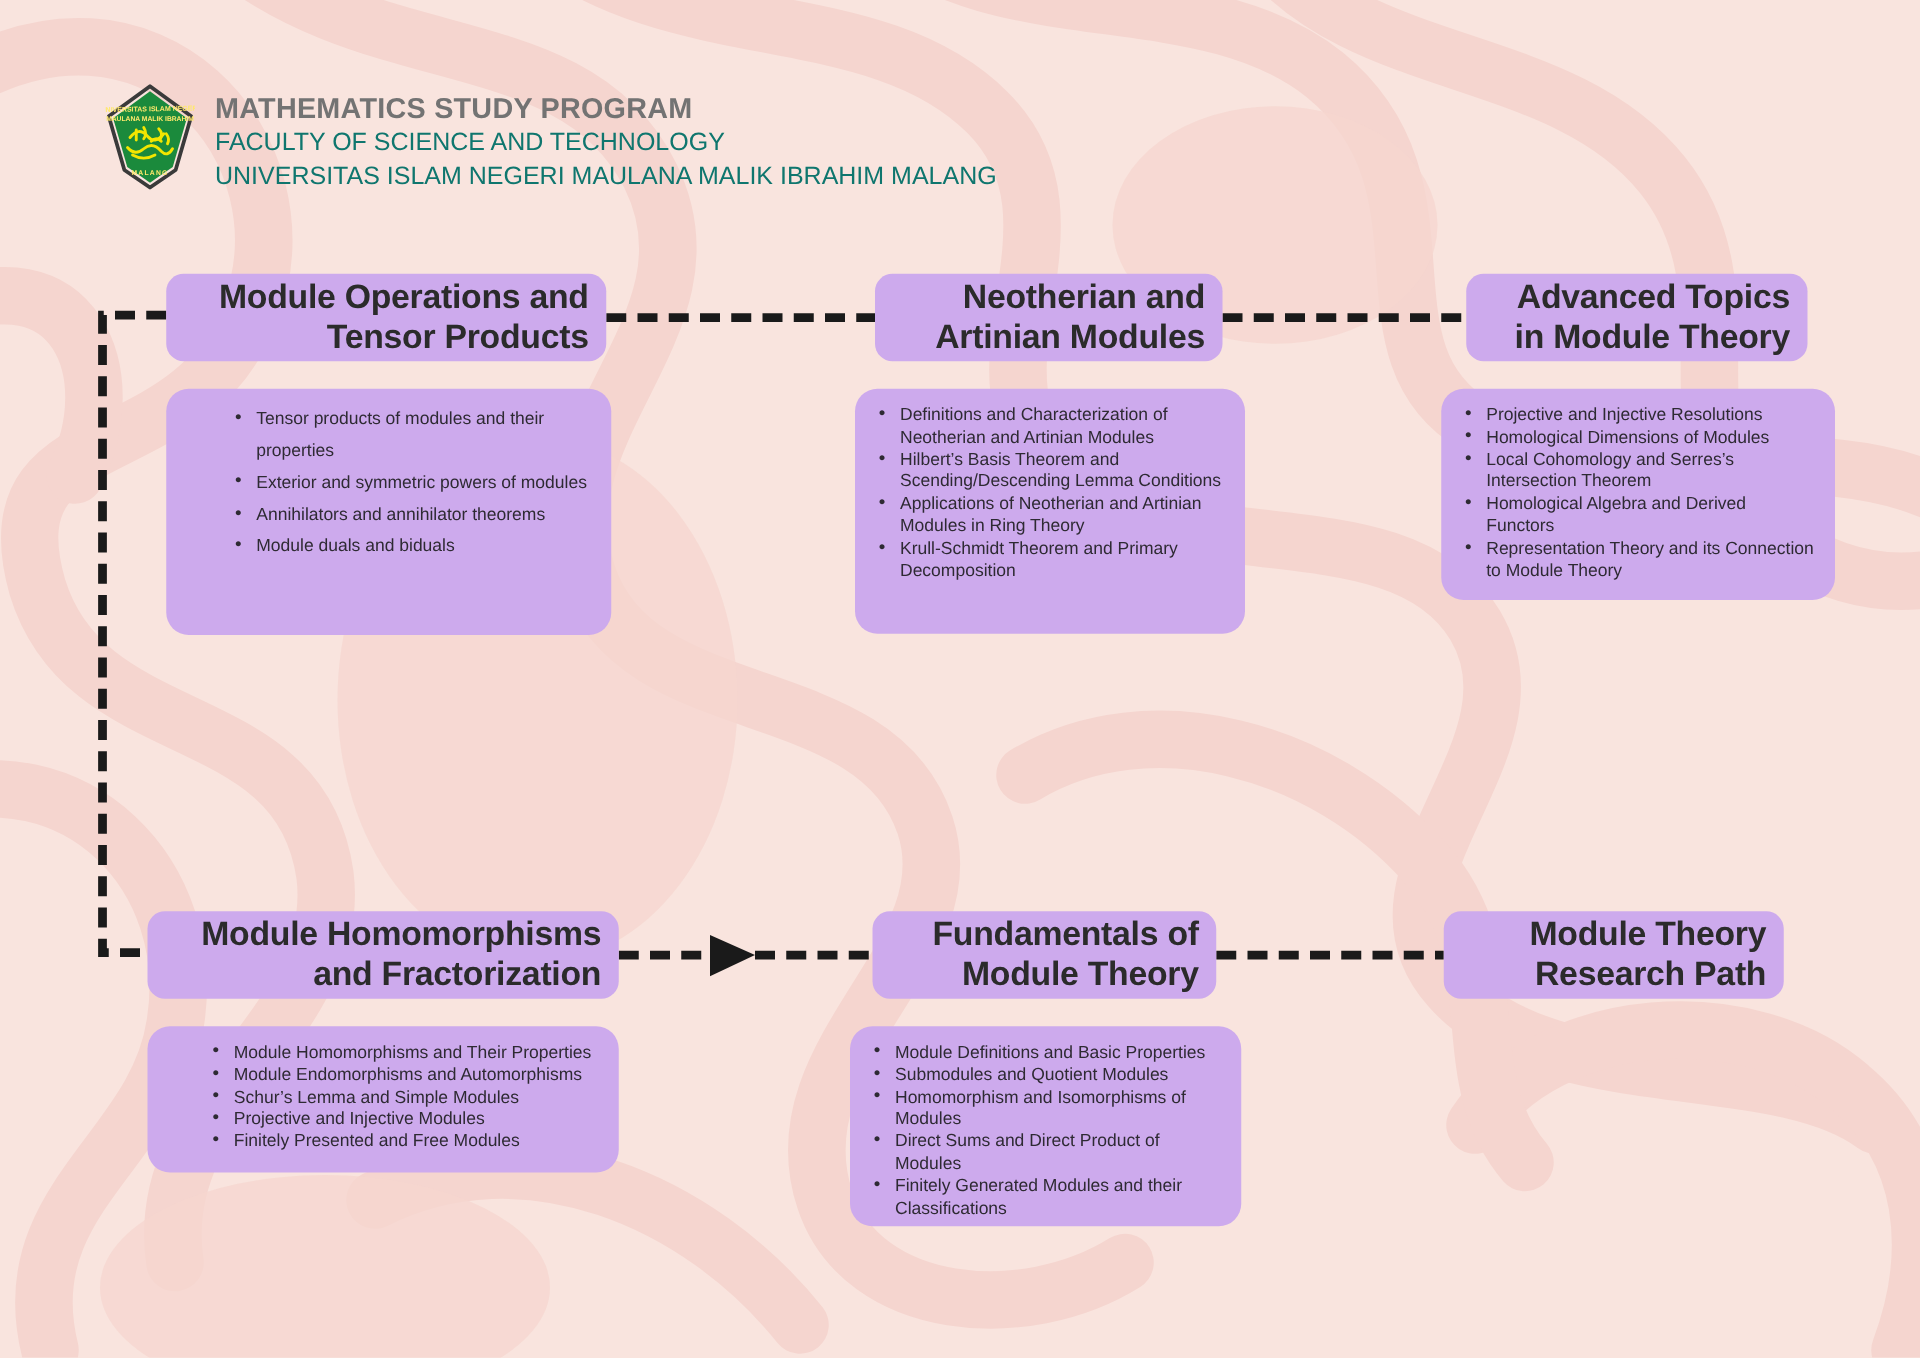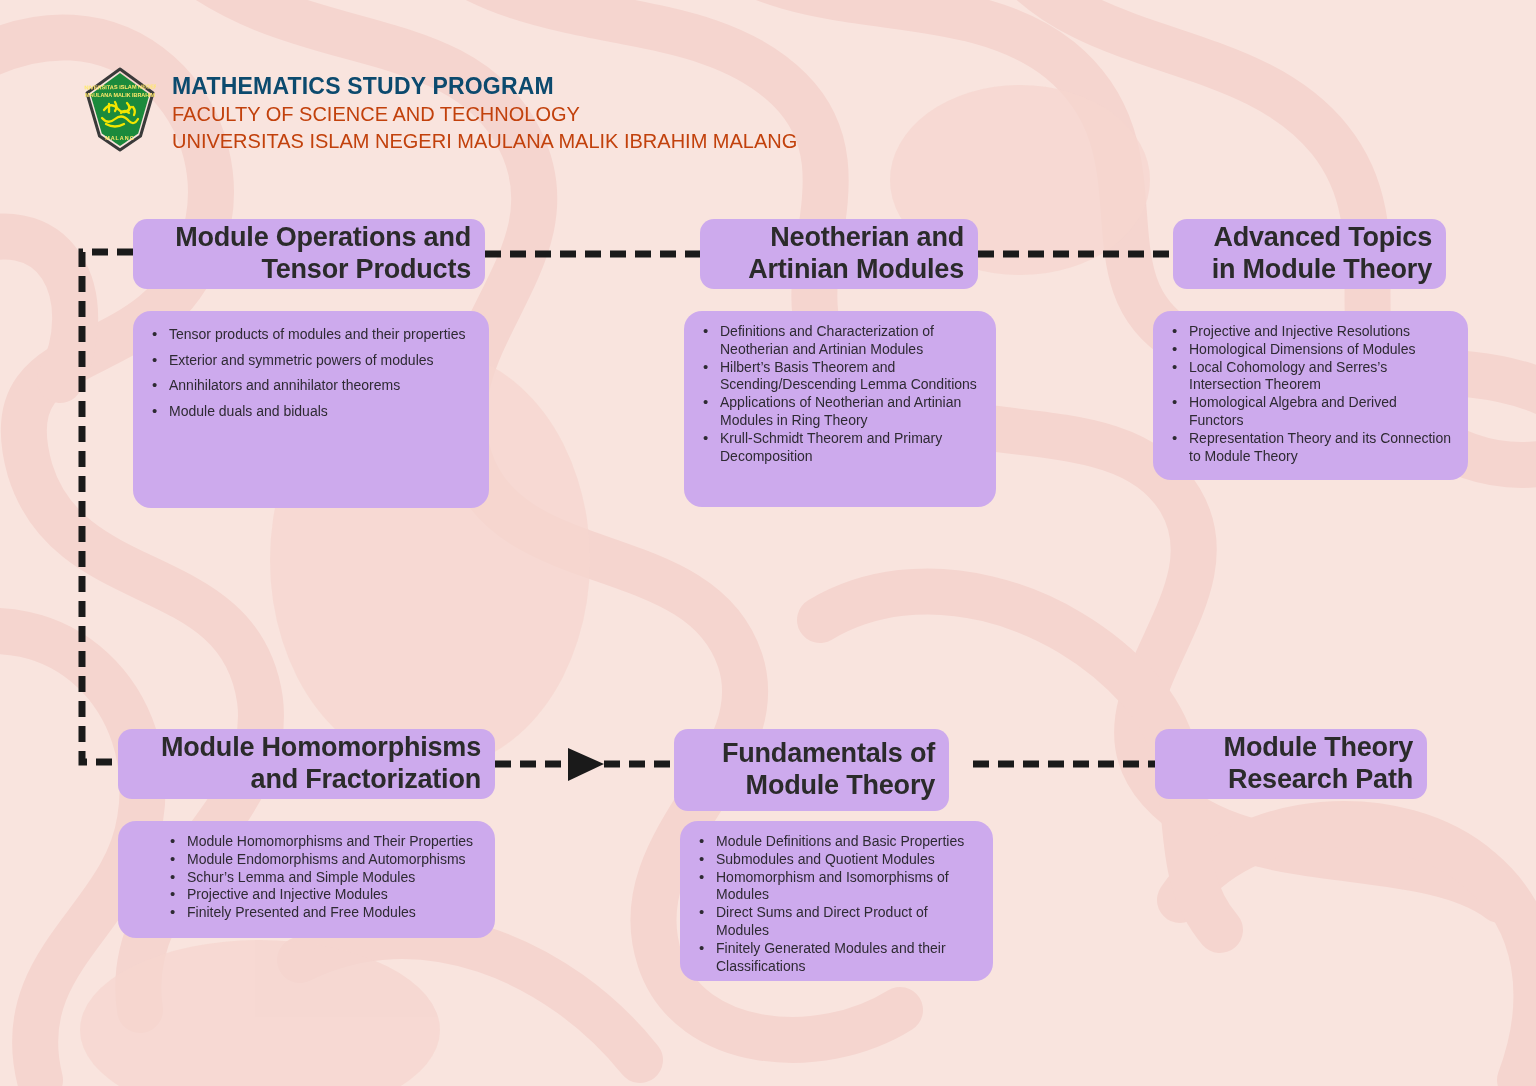--- a/index.html
+++ b/index.html
@@ -44,28 +44,28 @@
     margin-right: 16px;
     flex: 0 0 auto;
   }
   #header-text {
     padding-top: 6px;
   }
   .hdr-line1 {
     font-size: 23px;
     font-weight: 700;
     letter-spacing: 0.2px;
-    color: #0c4a6e;
+    color: #737373;
     line-height: 1.25;
     white-space: nowrap;
   }
   .hdr-line2, .hdr-line3 {
     font-size: 20px;
     font-weight: 400;
-    color: #c2410c;
+    color: #0f766e;
     line-height: 1.35;
     white-space: nowrap;
   }
 
   
   #connectors {
     position: absolute;
     inset: 0;
     width: 1536px;
     height: 1086px;
@@ -122,32 +122,32 @@
     color: #2e2a33;
   }
 
   
   .lb-loose li { line-height: 25.5px; }
   .lb-tight li { line-height: 17.8px; }
   .lb-mid   li { line-height: 17.8px; margin-left: 33px; }
 
   
   #tb-module-ops      { left: 133px; top: 219px;  width: 352px; height: 70px; }
-  #lb-module-ops      { left: 133px; top: 311px;  width: 356px; height: 197px; padding-top: 11px; }
+  #lb-module-ops      { left: 133px; top: 311px;  width: 356px; height: 197px; padding-top: 11px; padding-left: 36px; }
 
   #tb-neotherian      { left: 700px; top: 219px;  width: 278px; height: 70px; }
   #lb-neotherian      { left: 684px; top: 311px;  width: 312px; height: 196px; padding-top: 12px; }
 
   #tb-advanced        { left: 1173px; top: 219px; width: 273px; height: 70px; }
   #lb-advanced        { left: 1153px; top: 311px; width: 315px; height: 169px; padding-top: 12px; }
 
   #tb-homomorph       { left: 118px; top: 729px;  width: 377px; height: 70px; }
   #lb-homomorph       { left: 118px; top: 821px;  width: 377px; height: 117px; padding-top: 12px; }
 
-  #tb-fundamentals    { left: 674px; top: 729px;  width: 275px; height: 82px; padding-left: 47px; }
+  #tb-fundamentals    { left: 698px; top: 729px;  width: 275px; height: 70px; padding-left: 47px; }
   #lb-fundamentals    { left: 680px; top: 821px;  width: 313px; height: 160px; padding-top: 12px; }
 
   #tb-research        { left: 1155px; top: 729px; width: 272px; height: 70px; }
 </style>
 </head>
 <body>
 
 <div id="canvas">
 
   <svg id="bg-waves" viewBox="0 0 1536 1086" preserveAspectRatio="none" aria-hidden="true">

